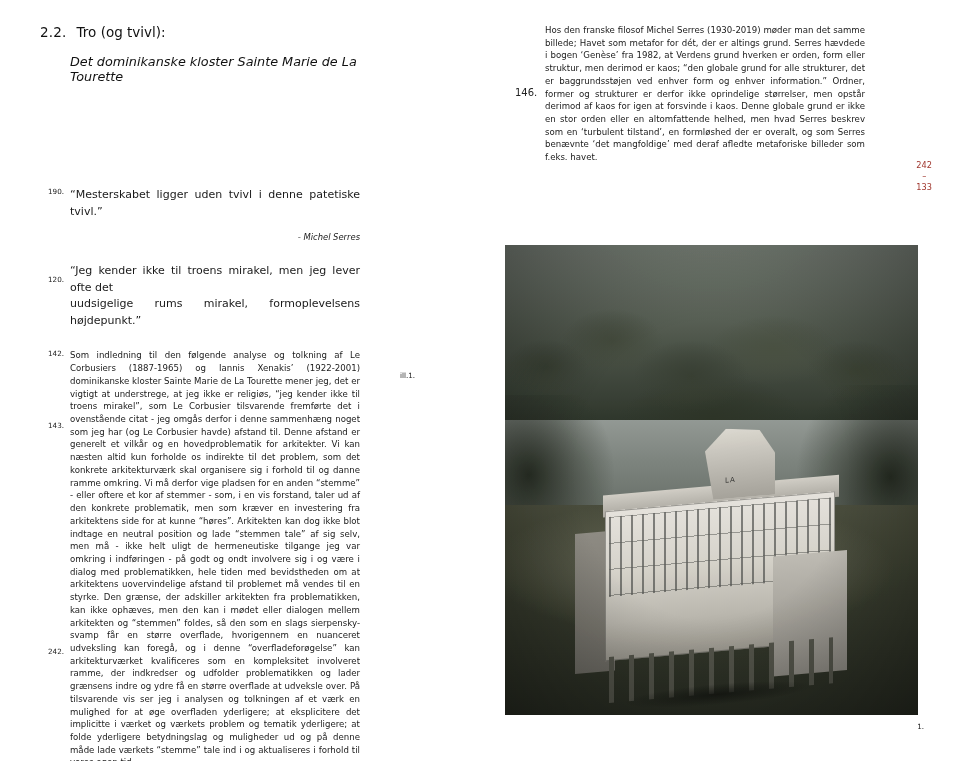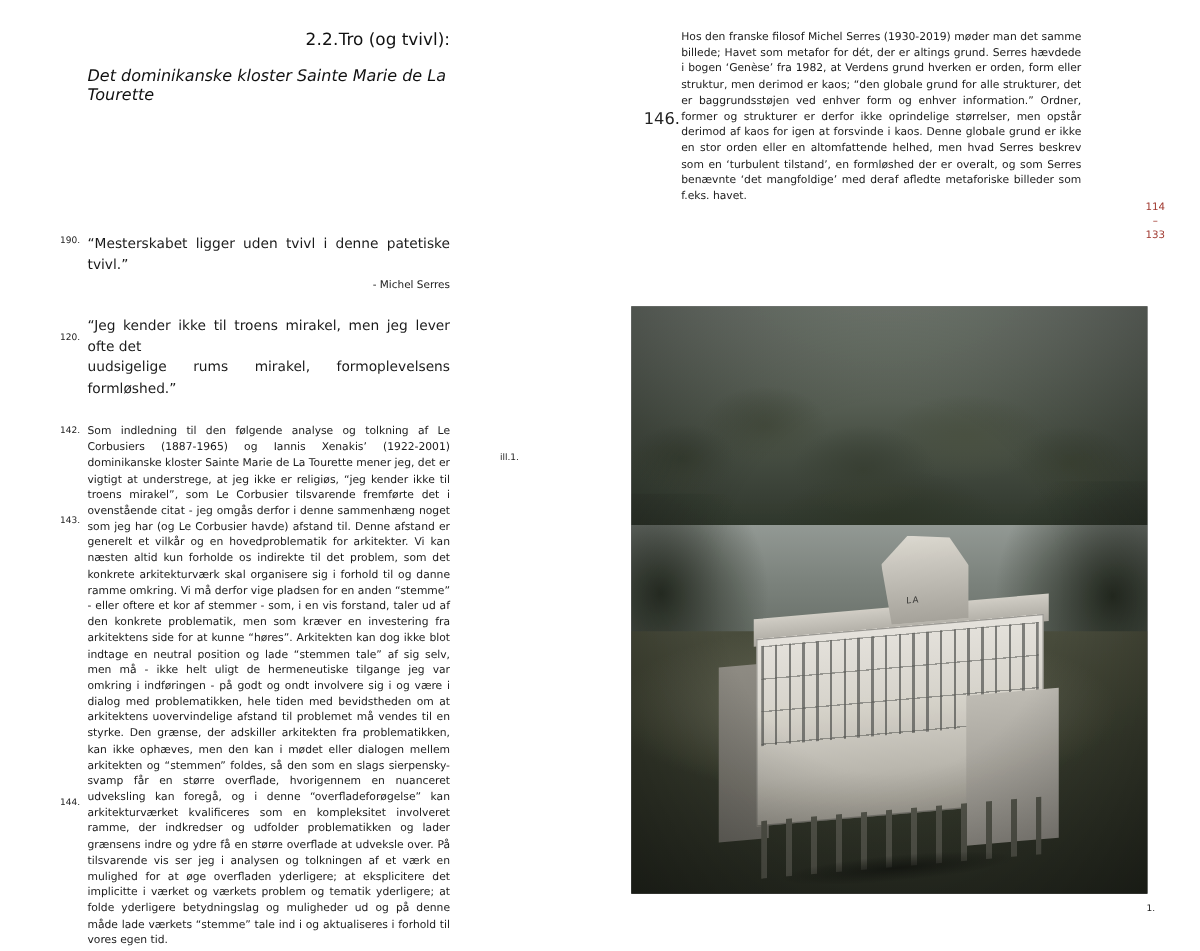--- a/index.html
+++ b/index.html
@@ -23,21 +23,21 @@
   
   .left-col {
     position: absolute;
     left: 40px;
     top: 24px;
     width: 320px;
   }
   .heading-row {
     display: flex;
     align-items: baseline;
-    justify-content: flex-end;
+    gap: 10px;
   }
   .sec-num {
     font-size: 13.5px;
     letter-spacing: .2px;
     color: #111;
   }
   .sec-title {
     font-size: 13.5px;
     color: #111;
   }
@@ -67,21 +67,22 @@
     font-size: 7.2px;
     color: #222;
   }
   .quote {
     font-size: 11px;
     line-height: 1.5;
   }
   .attrib {
     text-align: right;
     font-size: 8.4px;
-    margin-top: 1px;
+    margin-top: 11px;
+    font-style: italic;
   }
   .blockgap { height: 9px; }
 
   
   .ill-label {
     position: absolute;
     font-size: 7.2px;
     color: #222;
     margin-left: 36px;
   }
@@ -94,21 +95,21 @@
     width: 320px;
     font-size: 8.6px;
     line-height: 1.48;
     text-align: justify;
   }
   .right-col .marg {
     position: absolute;
     left: -30px;
     width: 24px;
     text-align: left;
-    font-size: 13px;
+    font-size: 10px;
     color: #222;
   }
   .right-col .body {
     position: relative;
   }
 
   
   .pagenums {
     position: absolute;
     right: 28px;
@@ -275,49 +276,49 @@
       <span class="marg">190.</span>
       <div class="quote">“Mesterskabet ligger uden tvivl i denne patetiske tvivl.”</div>
       <div class="attrib">- Michel Serres</div>
     </div>
 
     <div class="blockgap"></div>
 
     <div class="para">
       <span class="marg" style="top:12px">120.</span>
       <div class="quote">“Jeg kender ikke til troens mirakel, men jeg lever ofte det</div>
-      <div class="quote">uudsigelige rums mirakel, formoplevelsens formløshed.”</div>
+      <div class="quote">uudsigelige rums mirakel, formoplevelsens højdepunkt.”</div>
     </div>
 
     <div class="blockgap"></div>
 
     <div class="para" style="position:relative">
       <span class="marg">142.</span>
       <span class="marg" style="top:72px">143.</span>
-      <span class="marg" style="top:298px">144.</span>
+      <span class="marg" style="top:298px">242.</span>
       <span class="ill-label" style="left:324px; top:22px">ill.1.</span>
       <div>Som indledning til den følgende analyse og tolkning af Le Corbusiers (1887-1965) og Iannis Xenakis’ (1922-2001) dominikanske kloster Sainte Marie de La Tourette mener jeg, det er vigtigt at understrege, at jeg ikke er religiøs, “jeg kender ikke til troens mirakel”, som Le Corbusier tilsvarende fremførte det i ovenstående citat - jeg omgås derfor i denne sammenhæng noget som jeg har (og Le Corbusier havde) afstand til. Denne afstand er generelt et vilkår og en hovedproblematik for arkitekter. Vi kan næsten altid kun forholde os indirekte til det problem, som det konkrete arkitekturværk skal organisere sig i forhold til og danne ramme omkring. Vi må derfor vige pladsen for en anden “stemme” - eller oftere et kor af stemmer - som, i en vis forstand, taler ud af den konkrete problematik, men som kræver en investering fra arkitektens side for at kunne “høres”. Arkitekten kan dog ikke blot indtage en neutral position og lade “stemmen tale” af sig selv, men må - ikke helt uligt de hermeneutiske tilgange jeg var omkring i indføringen - på godt og ondt involvere sig i og være i dialog med problematikken, hele tiden med bevidstheden om at arkitektens uovervindelige afstand til problemet må vendes til en styrke. Den grænse, der adskiller arkitekten fra problematikken, kan ikke ophæves, men den kan i mødet eller dialogen mellem arkitekten og “stemmen” foldes, så den som en slags sierpensky-svamp får en større overflade, hvorigennem en nuanceret udveksling kan foregå, og i denne “overfladeforøgelse” kan arkitekturværket kvalificeres som en kompleksitet involveret ramme, der indkredser og udfolder problematikken og lader grænsens indre og ydre få en større overflade at udveksle over. På tilsvarende vis ser jeg i analysen og tolkningen af et værk en mulighed for at øge overfladen yderligere; at eksplicitere det implicitte i værket og værkets problem og tematik yderligere; at folde yderligere betydningslag og muligheder ud og på denne måde lade værkets “stemme” tale ind i og aktualiseres i forhold til vores egen tid.</div>
     </div>
 
     <div style="height:12px"></div>
 
 
     <div style="height:10px"></div>
 
   </div>
 
   <div class="right-col">
     <div class="body">
       <span class="marg" style="top:62px">146.</span>
       <span>Hos den franske filosof Michel Serres (1930-2019) møder man det samme billede; Havet som metafor for dét, der er altings grund. Serres hævdede i bogen ‘Genèse’ fra 1982, at Verdens grund hverken er orden, form eller struktur, men derimod er kaos; “den globale grund for alle strukturer, det er baggrundsstøjen ved enhver form og enhver information.” Ordner, former og strukturer er derfor ikke oprindelige størrelser, men opstår derimod af kaos for igen at forsvinde i kaos. Denne globale grund er ikke en stor orden eller en altomfattende helhed, men hvad Serres beskrev som en ‘turbulent tilstand’, en formløshed der er overalt, og som Serres benævnte ‘det mangfoldige’ med deraf afledte metaforiske billeder som f.eks. havet.</span>
     </div>
   </div>
 
   <div class="pagenums">
-    <span>114</span>
+    <span>242</span>
     <span class="dash">–</span>
     <span>133</span>
   </div>
 
   <div class="photo-wrap">
     <div class="photo">
       <div class="trees"></div>
       <div class="woods-left"></div>
       <div class="woods-right"></div>
       <div class="ground"></div>

